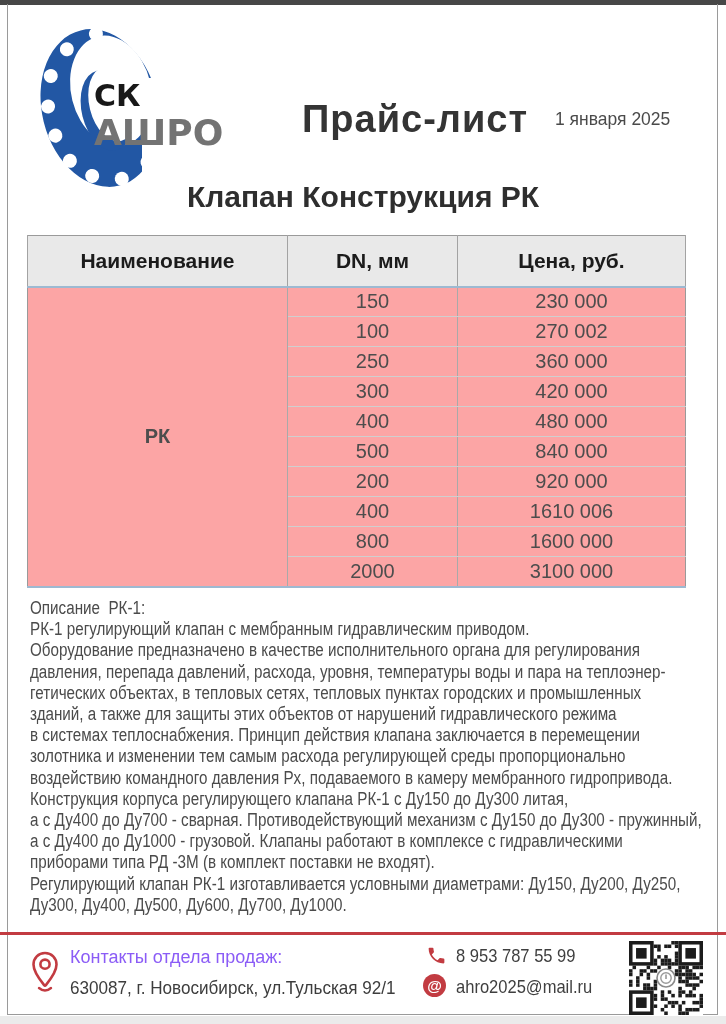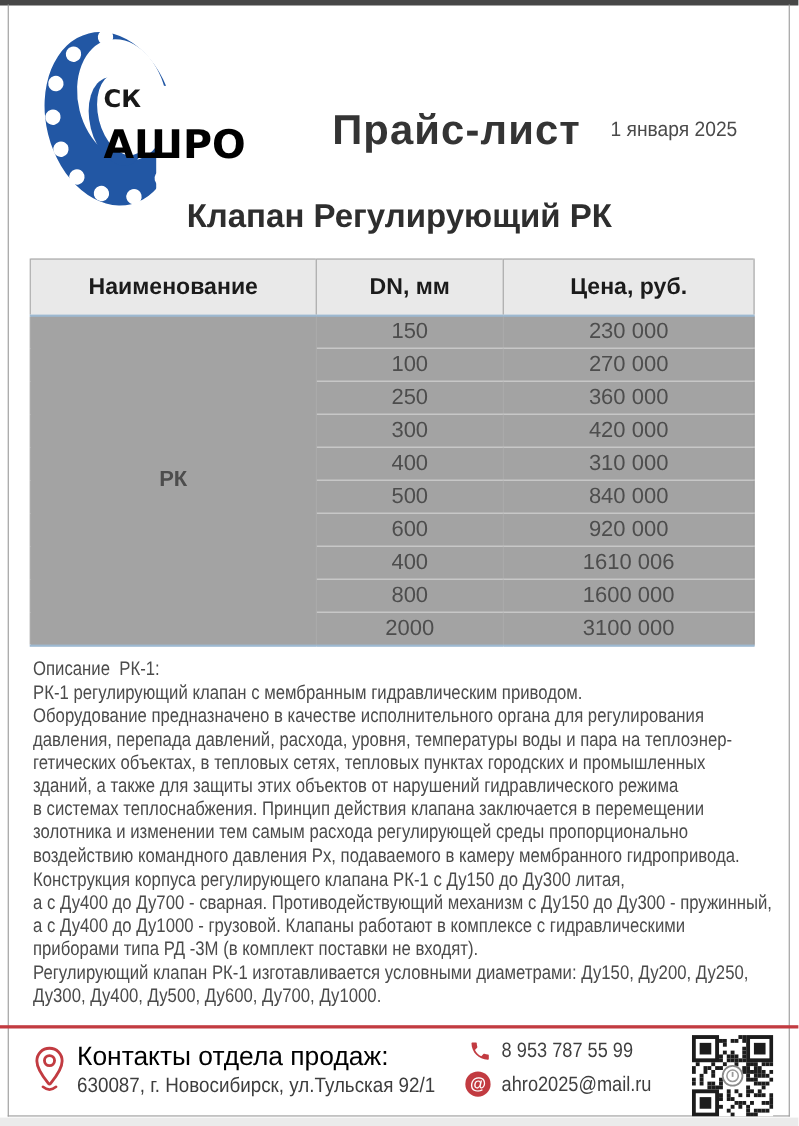--- a/index.html
+++ b/index.html
@@ -13,25 +13,25 @@
   .sheet {
     position:absolute; left:7px; top:4px; width:711px; height:1011px;
     border:1px solid #9a9a9a; border-top:none; pointer-events:none;
   }
   .bottom-strip { position:absolute; left:0; top:1016px; width:726px; height:8px; background:#ebebeb; }
 
   
   .logo-flange { position:absolute; left:30px; top:20px; width:200px; height:168px; }
   .logo-text-top {
     position:absolute; left:94px; top:78px; font-family:"DejaVu Sans", sans-serif;
-    font-weight:bold; font-size:22px; color:#181818; letter-spacing:0px;
+    font-weight:bold; font-size:30px; color:#181818; letter-spacing:0px;
   }
   .logo-text-bottom {
     position:absolute; left:94px; top:112px; font-family:"DejaVu Sans", sans-serif;
-    font-weight:bold; font-size:36px; color:#000000;
+    font-weight:bold; font-size:36px; color:#737373;
   }
   .doc-type {
     position:absolute; left:302px; top:98px; font-size:38px; font-weight:bold;
     letter-spacing:1px; color:#343434;
   }
   .doc-date {
     position:absolute; right:56px; top:108px; font-size:19px; color:#4a4a4a;
     transform:scaleX(0.92); transform-origin:100% 0;
   }
   .product-title {
@@ -43,41 +43,41 @@
   table.price {
     position:absolute; left:27px; top:235px; width:658px;
     border-collapse:collapse; table-layout:fixed;
     border:1px solid #9a9a9a;
   }
   table.price th {
     height:51px; background:#e9e9e9; font-size:21px; font-weight:bold; color:#1b1b1b;
     border-left:1px solid #a3a3a3; border-right:1px solid #a3a3a3;
     border-bottom:2px solid #9db9d1; text-align:center;
   }
-  table.price td { height:30px; font-size:20px; color:#4d4d4d; text-align:center; background:#a3a3a3; }
+  table.price td { height:30px; font-size:20px; color:#4d4d4d; text-align:center; background:#fca5a5; }
   td.name-cell {
     font-size:48px; font-weight:bold; color:#3a3a3a;
     border-right:1px solid #a9a9a9; border-bottom:2px solid #9db9d1;
   }
   td.dn-cell { border-right:1px solid #a9a9a9; border-bottom:1px solid #cfcfcf; }
   td.price-cell { border-bottom:1px solid #cfcfcf; }
   td.alt { background:#ececec; }
   tr:last-child td.dn-cell, tr:last-child td.price-cell { border-bottom:2px solid #9db9d1; }
 
   
   .desc { position:absolute; left:30px; top:598px; width:690px; }
   .desc-line {
     font-size:18px; line-height:21.2px; color:#4b4b4b; white-space:pre;
     transform:scaleX(0.845); transform-origin:0 50%;
   }
 
   
   .footer-line { position:absolute; left:0; top:932px; width:726px; height:3px; background:#c23b41; }
   .pin-icon { position:absolute; left:30px; top:950px; width:30px; height:48px; }
-  .contacts-label { position:absolute; left:70px; top:947px; font-size:24px; color:#000000; }
+  .contacts-label { position:absolute; left:70px; top:947px; font-size:18px; color:#8b5cf6; }
   .contacts-address {
     position:absolute; left:70px; top:977px; font-size:19px; color:#3d3d3d;
     white-space:pre; transform:scaleX(0.9); transform-origin:0 0;
   }
   .phone-icon { position:absolute; left:426px; top:945px; width:21px; height:21px; }
   .phone-text {
     position:absolute; left:456px; top:945px; font-size:19px; color:#3f3f3f;
     white-space:pre; transform:scaleX(0.87); transform-origin:0 0;
   }
   .email-icon {
@@ -117,21 +117,21 @@
     <circle cx="103" cy="152" r="7" fill="#ffffff"></circle>
   </g>
 
   <rect x="112" y="58" width="88" height="110" fill="#ffffff"></rect>
 </svg>
 <div class="logo-text-top">СК</div>
 <div class="logo-text-bottom">АШРО</div>
 
 <div class="doc-type">Прайс-лист</div>
 <div class="doc-date">1 января 2025</div>
-<div class="product-title">Клапан Регулирующий РК</div>
+<div class="product-title">Клапан Конструкция РК</div>
 
 <table class="price">
   <colgroup>
     <col style="width:260px">
       <col style="width:170px">
       <col style="width:228px">
   </colgroup>
   <thead>
     <tr>
       <th>Наименование</th>
@@ -140,40 +140,40 @@
     </tr>
   </thead>
   <tbody id="price-rows">
       <tr>
         <td rowspan="10" class="name-cell">РК</td>
         <td class="dn-cell">150</td>
         <td class="price-cell">230 000</td>
       </tr>
       <tr>
         <td class="dn-cell alt">100</td>
-        <td class="price-cell alt">270 000</td>
+        <td class="price-cell alt">270 002</td>
       </tr>
       <tr>
         <td class="dn-cell">250</td>
         <td class="price-cell">360 000</td>
       </tr>
       <tr>
         <td class="dn-cell alt">300</td>
         <td class="price-cell alt">420 000</td>
       </tr>
       <tr>
         <td class="dn-cell">400</td>
-        <td class="price-cell">310 000</td>
+        <td class="price-cell">480 000</td>
       </tr>
       <tr>
         <td class="dn-cell alt">500</td>
         <td class="price-cell alt">840 000</td>
       </tr>
       <tr>
-        <td class="dn-cell">600</td>
+        <td class="dn-cell">200</td>
         <td class="price-cell">920 000</td>
       </tr>
       <tr>
         <td class="dn-cell alt">400</td>
         <td class="price-cell alt">1610 006</td>
       </tr>
       <tr>
         <td class="dn-cell">800</td>
         <td class="price-cell">1600 000</td>
       </tr>

